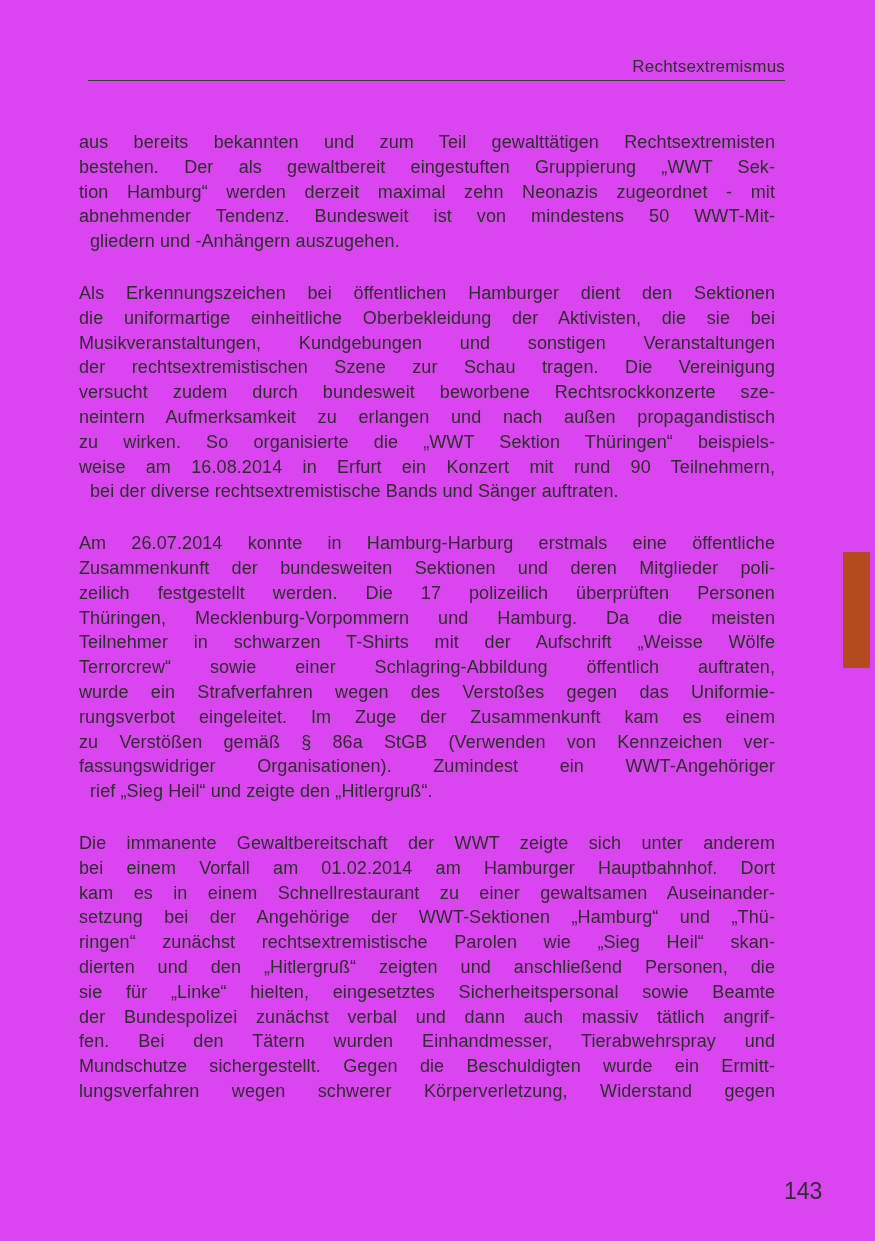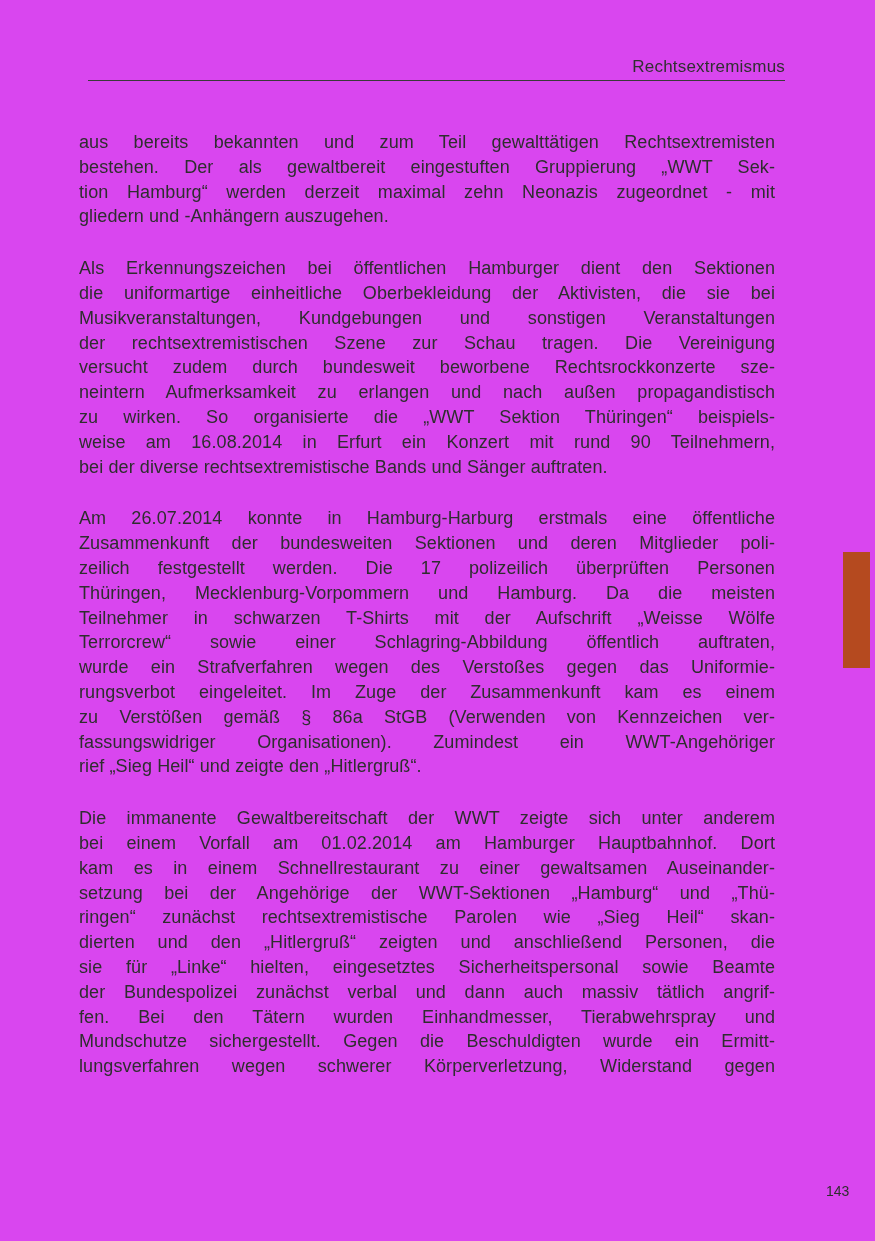--- a/index.html
+++ b/index.html
@@ -50,49 +50,51 @@
   .line {
     display: block;
     height: 24.8px;
     line-height: 24.8px;
     text-align: justify;
     text-align-last: justify;
     letter-spacing: 0.1px;
   }
   .line.last {
     text-align-last: left;
+    margin-left: 11px;
   }
   .chapter-tab {
     position: absolute;
     left: 843px;
     top: 552px;
     width: 27px;
     height: 116px;
     background: #b54a1f;
   }
   .page-number {
     position: absolute;
-    left: 826px;
+    left: 784px;
     top: 1180px;
-    font-size: 14px;
+    font-size: 23px;
     line-height: 22px;
     color: #2e2e2e;
   }
 </style>
 </head>
 <body>
 
 <div class="page">
   <div class="running-header">Rechtsextremismus</div>
   <div class="header-rule"></div>
   <div class="body-text">
       <div class="paragraph">
         <div class="line">aus bereits bekannten und zum Teil gewalttätigen Rechtsextremisten</div>
         <div class="line">bestehen. Der als gewaltbereit eingestuften Gruppierung „WWT Sek-</div>
         <div class="line">tion Hamburg“ werden derzeit maximal zehn Neonazis zugeordnet - mit</div>
+        <div class="line">abnehmender Tendenz. Bundesweit ist von mindestens 50 WWT-Mit-</div>
         <div class="line last">gliedern und -Anhängern auszugehen.</div>
       </div>
       <div class="paragraph">
         <div class="line">Als Erkennungszeichen bei öffentlichen Hamburger dient den Sektionen</div>
         <div class="line">die uniformartige einheitliche Oberbekleidung der Aktivisten, die sie bei</div>
         <div class="line">Musikveranstaltungen, Kundgebungen und sonstigen Veranstaltungen</div>
         <div class="line">der rechtsextremistischen Szene zur Schau tragen. Die Vereinigung</div>
         <div class="line">versucht zudem durch bundesweit beworbene Rechtsrockkonzerte sze-</div>
         <div class="line">neintern Aufmerksamkeit zu erlangen und nach außen propagandistisch</div>
         <div class="line">zu wirken. So organisierte die „WWT Sektion Thüringen“ beispiels-</div>

